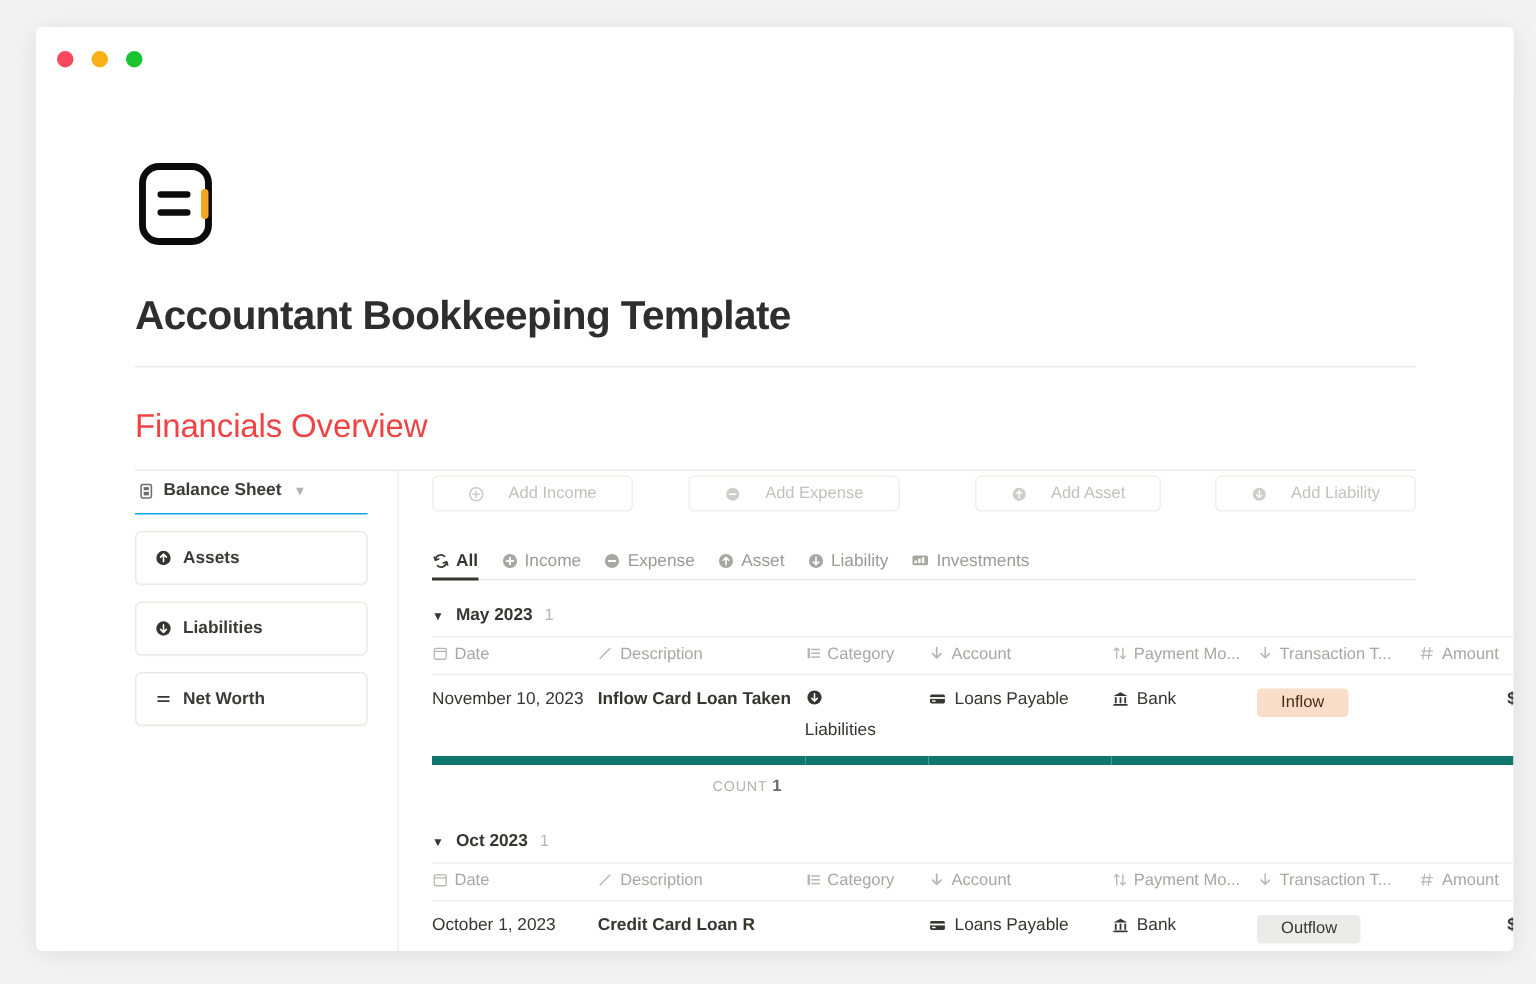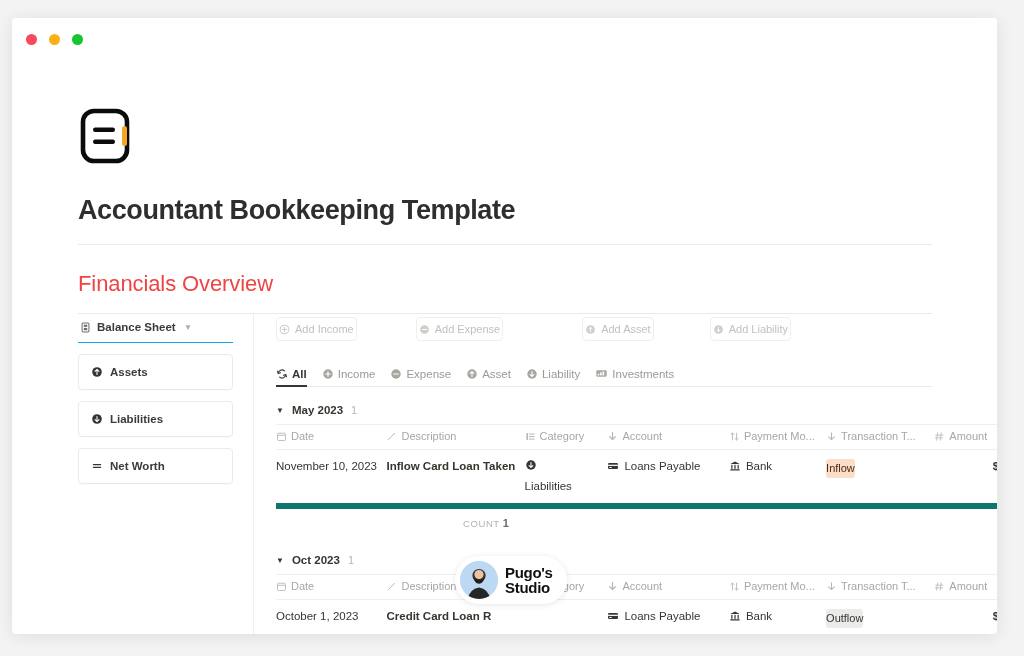--- a/index.html
+++ b/index.html
@@ -9,21 +9,21 @@
     background: #f2f2f2;
     font-family: "Liberation Sans", sans-serif;
     overflow: hidden;
   }
 
   #root { position: relative; width: 1024px; height: 656px; background: #f3f3f3; }
 
   
   .window {
     position: absolute;
-    left: 12px; top: 18px;
+    left: 24px; top: 18px;
     width: 985px; height: 616px;
     background: #ffffff;
     border-radius: 4px;
     box-shadow: 0 2px 18px rgba(0,0,0,0.09);
     overflow: hidden;
   }
 
   .titlebar { position: absolute; left: 0; top: 0; width: 100%; height: 44px; background: #ffffff; }
   .dots { position: absolute; left: 14px; top: 16px; display: flex; gap: 12px; }
   .dot { width: 11px; height: 11px; border-radius: 50%; }
@@ -72,24 +72,24 @@
     display: flex; align-items: center; gap: 7px;
     font-size: 11.5px; font-weight: bold; color: #3a3a38;
     box-shadow: 0 1px 1px rgba(15,15,15,0.02);
   }
 
   
   .main { flex: 1 1 auto; min-width: 0; border-left: 1px solid #f0efed; padding-left: 22px; }
 
   .addrow { display: flex; height: 30px; align-items: center; margin-bottom: 16px; }
   .addbtn {
-    display: inline-flex; align-items: center; gap: 5px;
+    display: inline-flex; align-items: center; gap: 16px;
     border: 1px solid #f0efec; border-radius: 4px;
     background: #fff; color: #c3c1bc;
-    font-size: 11px; padding: 5px 2px;
+    font-size: 11px; padding: 5px 23px;
     white-space: nowrap;
   }
   .addbtn .i { color: #cfcdc8; display: inline-flex; }
   .sp1 { width: 59px; } .sp2 { width: 79px; } .sp3 { width: 56px; }
 
   .tabs {
     display: flex; align-items: flex-end; gap: 15px;
     border-bottom: 1px solid #eceae8; height: 27px; margin-bottom: 14px;
   }
   .tab {
@@ -130,21 +130,21 @@
   }
   td.desc { font-weight: bold; }
   td.date { padding-right: 14px; }
   .cellrow { display: flex; align-items: flex-start; gap: 5px; }
   .cellrow .i { flex: none; margin-top: 1px; color: #37352f; }
   .cat-wrap { }
   .cat-wrap .i { display: block; margin-bottom: 3px; }
 
   .badge {
     display: inline-block; border-radius: 3px;
-    padding: 2px 0; font-size: 11px; line-height: 1.3;
+    padding: 2px 16px; font-size: 11px; line-height: 1.3;
   }
   .badge.inflow { background: #fbdec9; color: #4b2a14; }
   .badge.outflow { background: #ebebea; color: #37352f; }
 
   td.amount { text-align: right; font-weight: bold; padding-right: 0; }
 
   .countrow {
     font-size: 9.5px; color: #b4b2ad; letter-spacing: 0.6px;
     text-transform: uppercase; padding: 8px 0 0 0;
     text-align: center; width: 420px;
@@ -599,29 +599,14 @@
               
               <b>1</b>
             </div>
 
           </div>
         </div>
       </div>
     </div>
   </div>
 
-  <div class="watermark">
-    <div class="wm-av">
-      <svg width="38" height="38" viewBox="0 0 38 38">
-        <circle cx="19" cy="19" r="19" fill="#bcd8f2"></circle>
-        <circle cx="19" cy="14.5" r="6.6" fill="#3a3028"></circle>
-        <circle cx="19" cy="13.6" r="4.6" fill="#e8c3a4"></circle>
-        <path d="M13.2 15.2 q1.2 7.2 5.8 7.6 q4.6 -0.4 5.8 -7.6 q-1.5 3.4 -5.8 3.2 q-4.3 0.2 -5.8 -3.2 Z" fill="#241d18"></path>
-        <path d="M8 38 q1.5 -10 11 -11.5 q9.5 1.5 11 11.5 Z" fill="#262626"></path>
-      </svg>
-    </div>
-    <div class="wm-name">
-      <div>Pugo's</div>
-      <div>Studio</div>
-    </div>
-  </div>
 
 </div>
 
 </body></html>

